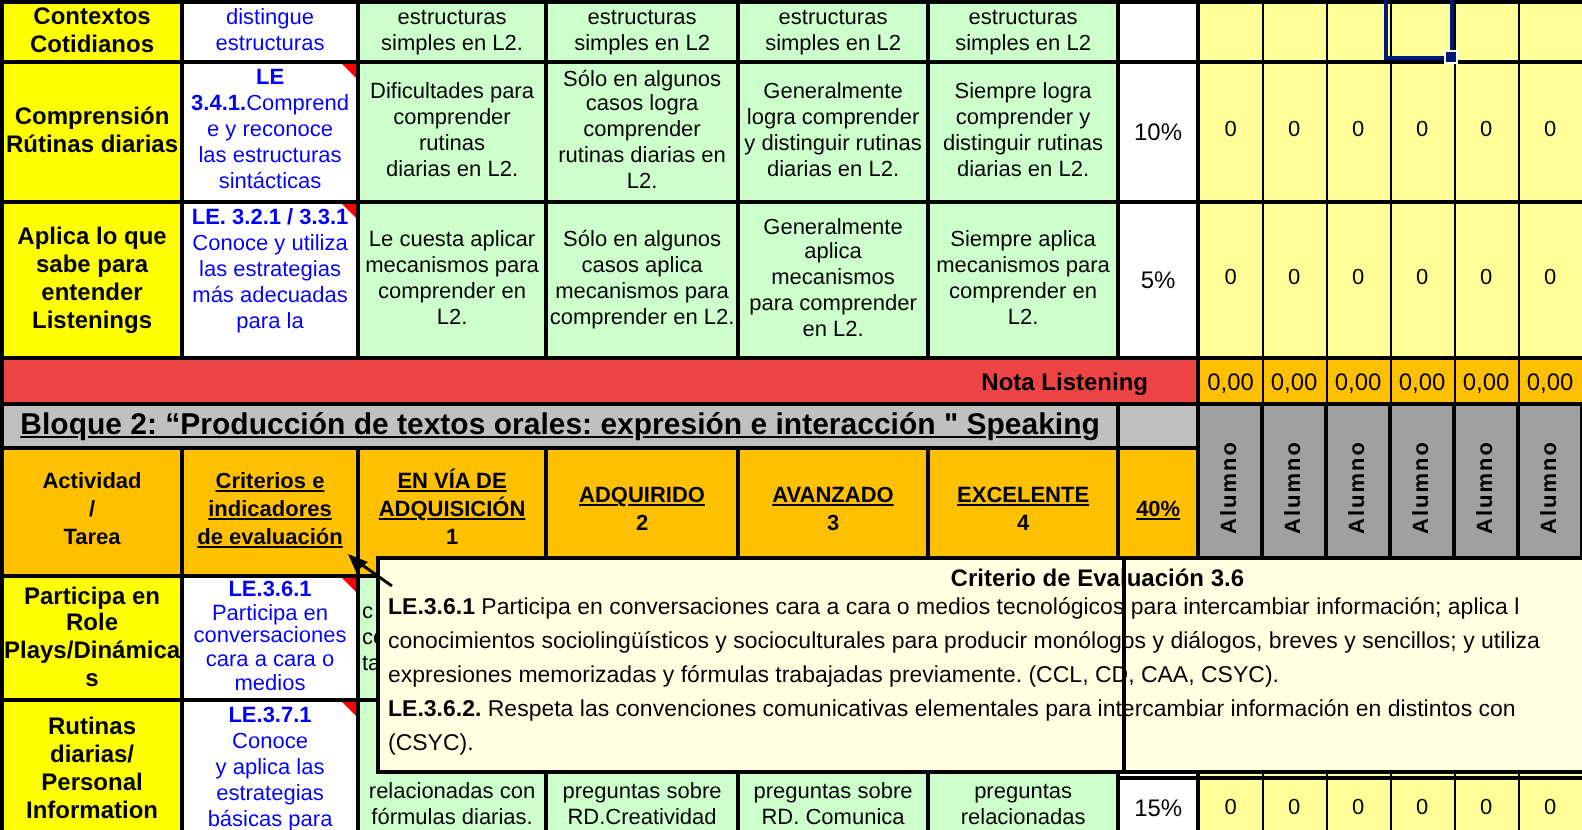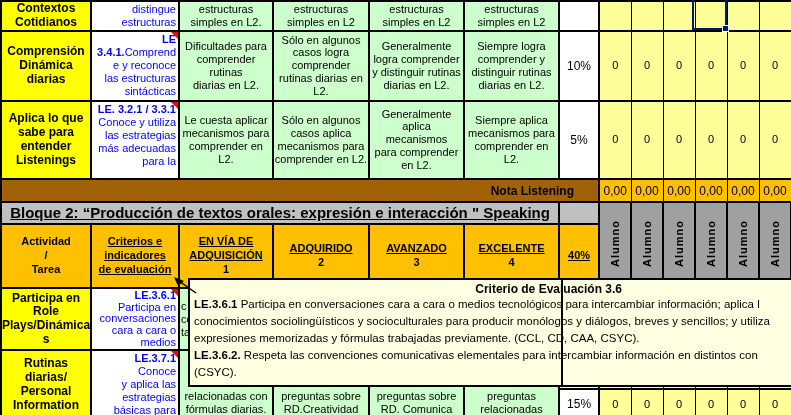--- a/index.html
+++ b/index.html
@@ -5,27 +5,27 @@
   html,body{margin:0;padding:0;background:#fff;font-family:"Liberation Sans",sans-serif;}
   #screen{position:relative;width:791px;height:415px;overflow:hidden;background:#fff;}
   table{border-collapse:collapse;table-layout:fixed;position:absolute;left:0;}
   td{border:2px solid #000;overflow:hidden;font-size:11px;line-height:1.18;
      vertical-align:middle;text-align:center;padding:0;position:relative;color:#000;}
   .pl{white-space:pre-line;}
   .b{font-weight:bold;}
   .u{text-decoration:underline;}
   
   .act{background:#FFFF00;font-weight:bold;font-size:12px;line-height:1.15;}
-  .crit{background:#FFFFFF;color:#0000FF;text-align:right;vertical-align:top;padding:1px 2px;font-size:11px;}
+  .crit{background:#FFFFFF;color:#0000FF;text-align:center;vertical-align:top;padding:1px 2px;font-size:11px;}
   .lvl{background:#CCFFCC;}
   .lvl-frag{background:#CCFFCC;text-align:left;padding-left:1px;}
   .lvl-bot{vertical-align:bottom;padding-bottom:2px;}
   .wt{background:#FFFFFF;font-weight:normal;font-size:12px;}
   .sc{background:#FFFF99;border-width:2px 1px;}
-  .nota-label{background:#a16207;font-weight:bold;font-size:12px;text-align:right;padding-right:24px;}
+  .nota-label{background:#ef4444;font-weight:bold;font-size:12px;text-align:right;padding-right:24px;}
   .nota-val{background:#FFC000;border-width:2px 1px;font-size:12px;}
   .bloque{background:#C0C0C0;font-weight:bold;font-size:15px;}
   .bloque-sm{background:#C0C0C0;}
   .hdr{background:#FFC000;font-weight:bold;font-size:11px;line-height:1.25;}
   .stud{background:#A0A0A0;border-width:2px;}
   .stud span{writing-mode:vertical-rl;transform:rotate(180deg);font-weight:bold;font-size:11px;letter-spacing:1px;}
   .tight{line-height:1.06;}
   
   .tri{position:absolute;top:0;right:0;width:0;height:0;
        border-left:7px solid transparent;border-top:7px solid #FF0000;}
@@ -82,21 +82,21 @@
       <td class="wt"><span></span></td>
       <td class="sc"><span></span></td>
       <td class="sc"><span></span></td>
       <td class="sc"><span></span></td>
       <td class="sc"><span></span></td>
       <td class="sc"><span></span></td>
       <td class="sc"><span></span></td>
     </tr>
     <tr style="height:70px">
       <td class="act"><span class="pl">Comprensión
-Dinámica diarias</span></td>
+Rútinas diarias</span></td>
       <td class="crit"><span class="tri"></span><span class="b pl">LE
 3.4.1.</span><span class="pl">Comprend
 e y reconoce
 las estructuras
 sintácticas</span></td>
       <td class="lvl"><span class="pl">Dificultades para
 comprender rutinas
 diarias en L2.</span></td>
       <td class="lvl"><span class="pl">Sólo en algunos
 casos logra

